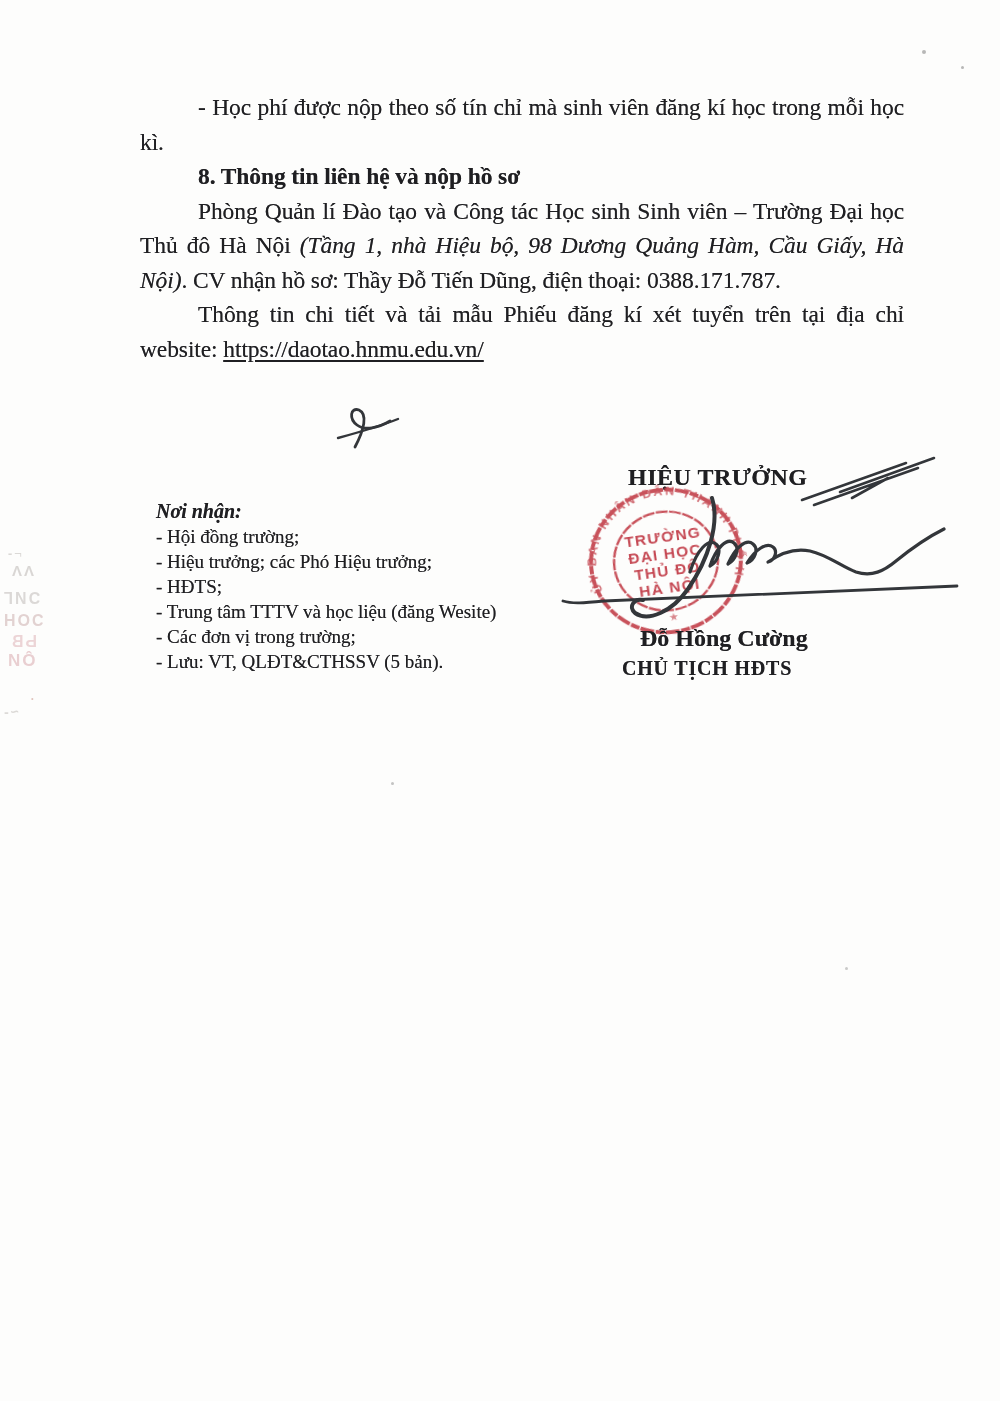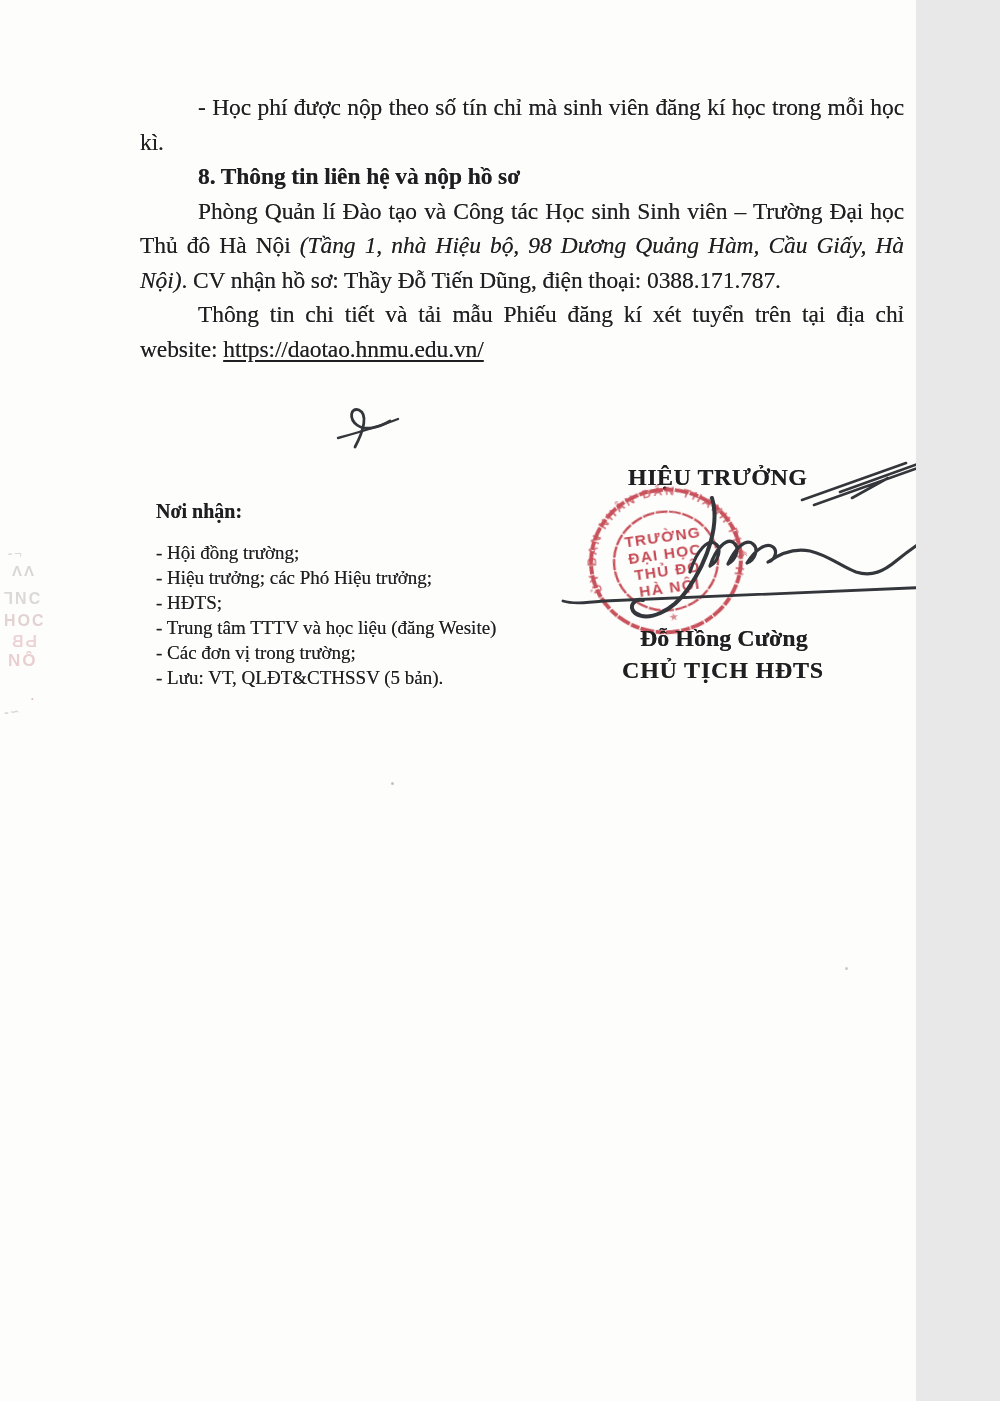--- a/index.html
+++ b/index.html
@@ -1,41 +1,41 @@
 <!DOCTYPE html>
 <html><head>
 <meta charset="utf-8">
 <style>
   html,body { margin:0; padding:0; background:#e8e8e8; }
   .page {
-    position:relative; width:916px; height:1401px;
+    position:relative; width:1000px; height:1401px;
     background:#fdfdfc; overflow:hidden;
     font-family:"Liberation Serif", serif; color:#1f1f22;
   }
   .ink { text-shadow:0 0 0.6px rgba(25,25,28,0.65); }
 
   
   .body-text {
     position:absolute; left:140px; top:90px; width:764px;
     font-size:23.5px; line-height:34.5px; text-align:justify;
     letter-spacing:-0.1px;
   }
   .body-text p { margin:0; text-indent:58px; }
   .bold { font-weight:bold; }
   .it { font-style:italic; }
   .link { color:inherit; text-decoration:underline; text-underline-offset:3px; }
 
   
   .recipients { position:absolute; left:156px; top:499px; font-size:19px; line-height:25px; }
-  .recipients-header { font-weight:bold; font-size:20px; margin-bottom:16px; }
+  .recipients-header { font-weight:bold; font-style:italic; font-size:20px; margin-bottom:0; }
 
   
   .sig-title { position:absolute; left:628px; top:464px; font-size:24px; font-weight:bold; letter-spacing:0.5px; }
   .sig-name  { position:absolute; left:640px; top:625px; font-size:24px; font-weight:bold; }
-  .sig-role  { position:absolute; left:622px; top:657px; font-size:24px; font-weight:bold; letter-spacing:0.8px; }
+  .sig-role  { position:absolute; left:622px; top:657px; font-size:20px; font-weight:bold; letter-spacing:0.8px; }
 
   
   .stamp {
     position:absolute; left:566px; top:461px;
     transform:rotate(-8deg) scaleY(0.95);
     opacity:0.92; filter:blur(0.35px);
   }
   .stamp-ring-outer { fill:none; stroke:#c4444e; stroke-width:4; stroke-dasharray:9 1.6 14 1.2; }
   .stamp-ring-inner { fill:none; stroke:#c4444e; stroke-width:2.4; stroke-dasharray:12 1.4; }
   .stamp-ring-text  { fill:#c4444e; font-family:"Liberation Sans",sans-serif; font-weight:bold;

